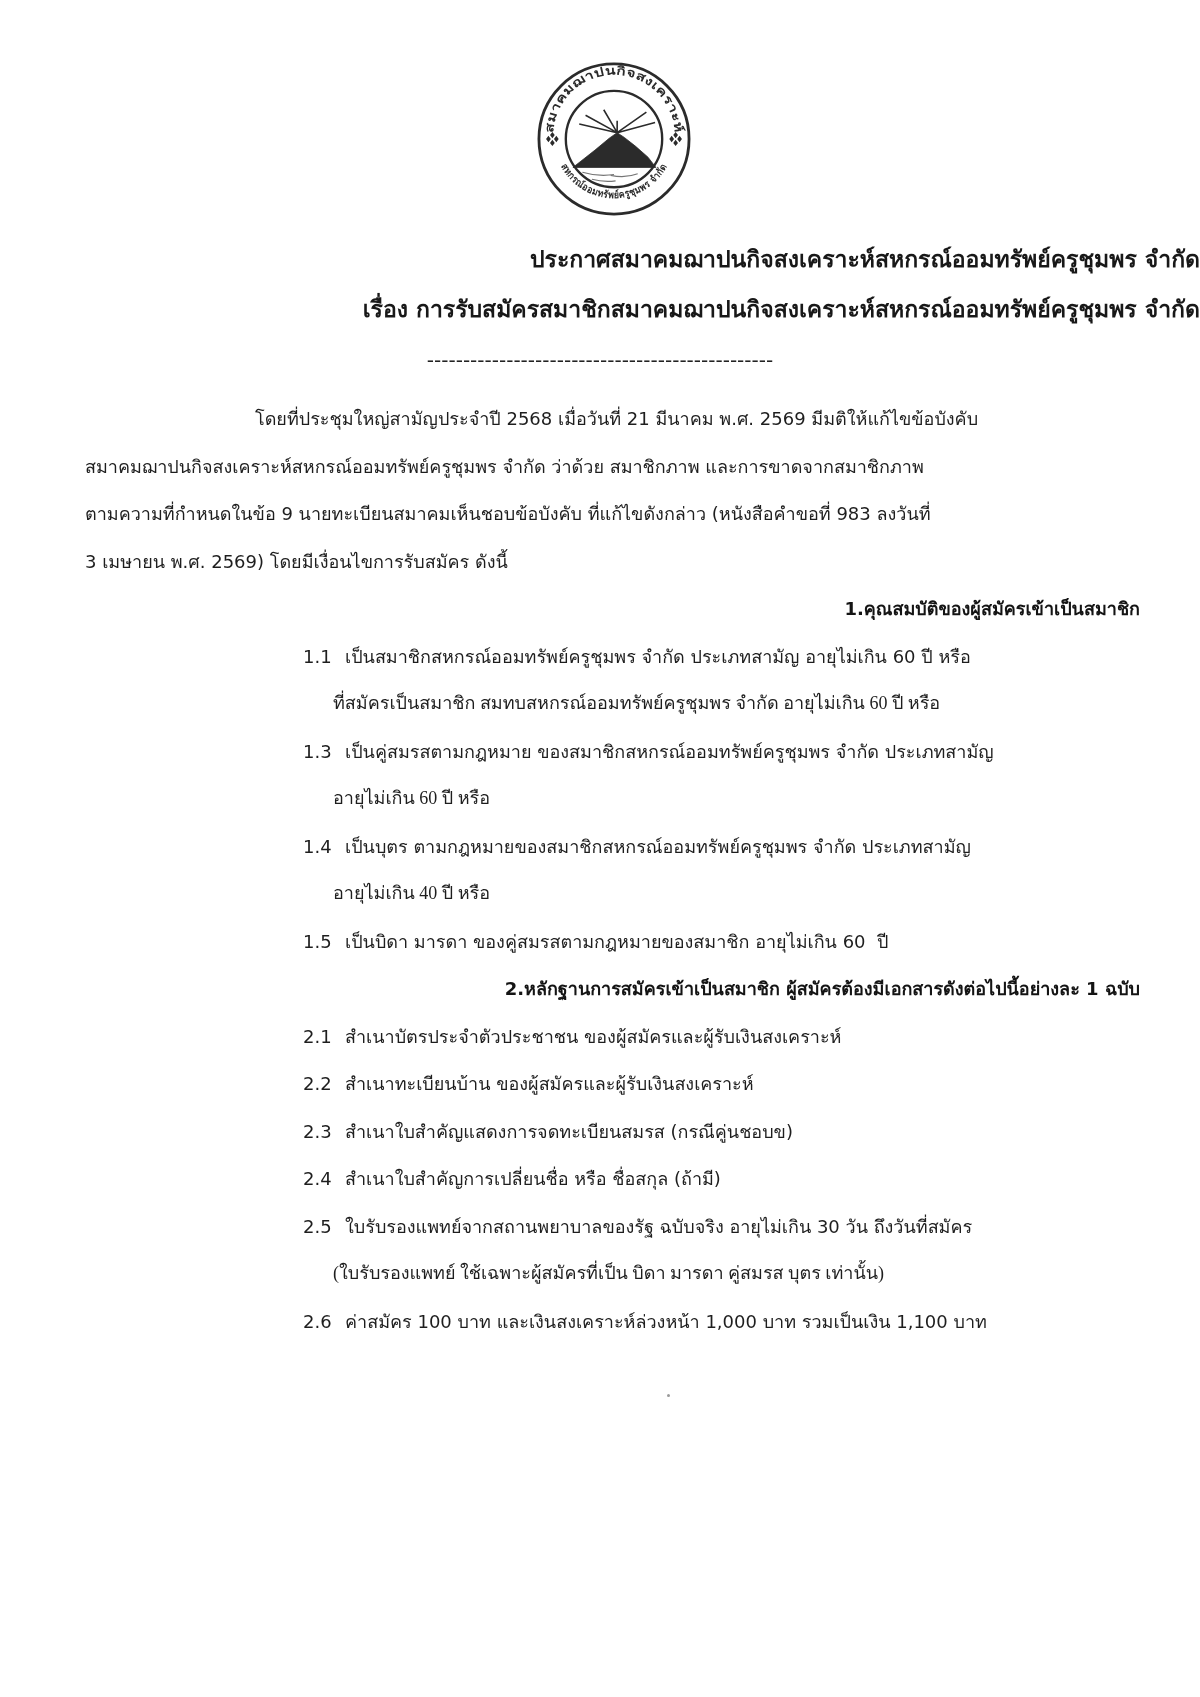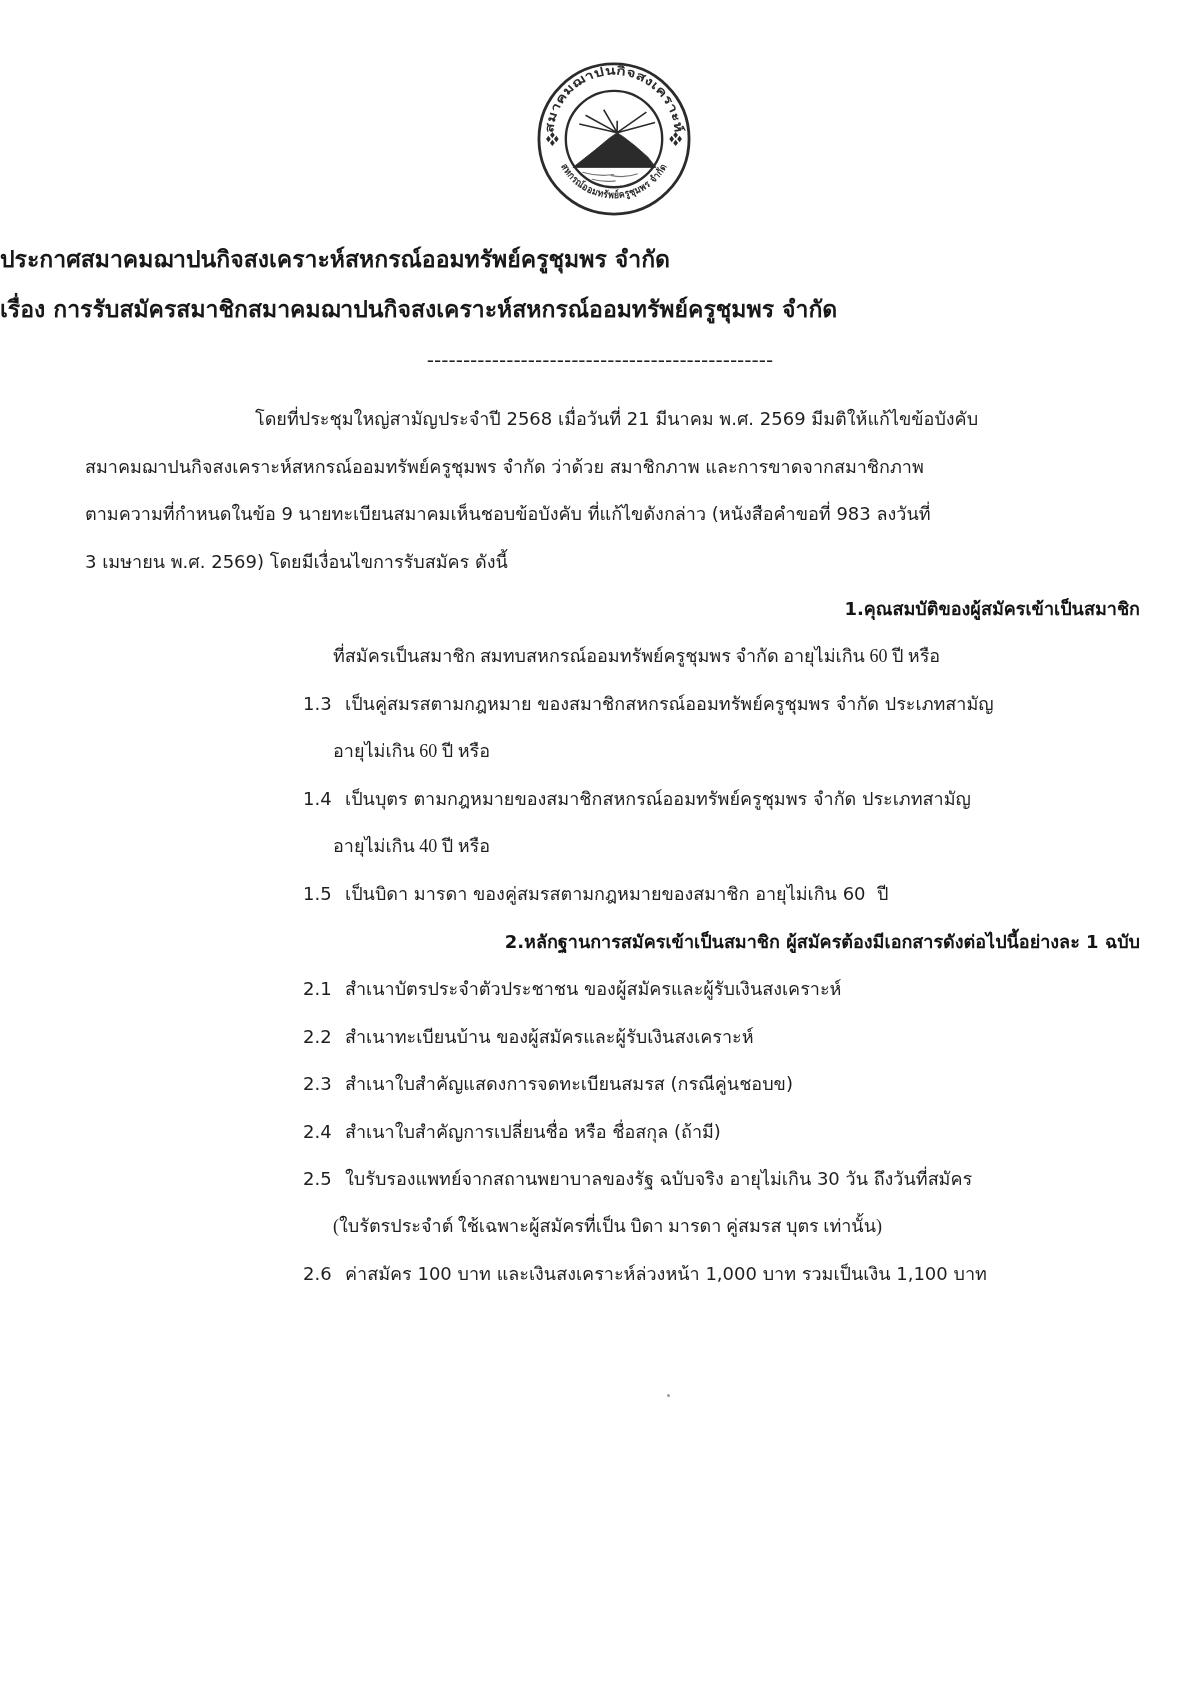--- a/index.html
+++ b/index.html
@@ -20,21 +20,21 @@
     transform:translateX(14px);
   }
   .seal-wrap svg{width:100%;height:100%;display:block;}
   .sealtext{font-size:15px;font-weight:700;fill:#2b2b2b;letter-spacing:.5px;}
   .sealtext.small{font-size:12.5px;}
   
   .title{
     font-weight:700;
     font-size:23px;
     line-height:30px;
-    text-align:left;
+    text-align:right;
     white-space:pre;
     color:#181818;
   }
   .title.t1{margin-top:26px;}
   .title.t2{margin-top:20px;}
   .sep{
     margin-top:22px;
     text-align:center;
     font-size:20px;
     line-height:28px;
@@ -110,20 +110,21 @@
 
   <main class="body">
 
     <p class="ln first">โดยที่ประชุมใหญ่สามัญประจำปี 2568 เมื่อวันที่ 21 มีนาคม พ.ศ. 2569 มีมติให้แก้ไขข้อบังคับ</p>
     <p class="ln">สมาคมฌาปนกิจสงเคราะห์สหกรณ์ออมทรัพย์ครูชุมพร จำกัด ว่าด้วย สมาชิกภาพ และการขาดจากสมาชิกภาพ</p>
     <p class="ln">ตามความที่กำหนดในข้อ 9 นายทะเบียนสมาคมเห็นชอบข้อบังคับ ที่แก้ไขดังกล่าว (หนังสือคำขอที่ 983 ลงวันที่</p>
     <p class="ln">3 เมษายน พ.ศ. 2569) โดยมีเงื่อนไขการรับสมัคร ดังนี้</p>
 
     <p class="ln head"><span class="num n-main">1.</span><span>คุณสมบัติของผู้สมัครเข้าเป็นสมาชิก</span></p>
 
+    <p class="ln item"><span class="num n-sub">1.1</span><span>เป็นสมาชิกสหกรณ์ออมทรัพย์ครูชุมพร จำกัด ประเภทสามัญ อายุไม่เกิน 60 ปี หรือ</span></p>
 
     <p class="ln cont">ที่สมัครเป็นสมาชิก สมทบสหกรณ์ออมทรัพย์ครูชุมพร จำกัด อายุไม่เกิน 60 ปี หรือ</p>
 
     <p class="ln item"><span class="num n-sub">1.3</span><span>เป็นคู่สมรสตามกฎหมาย ของสมาชิกสหกรณ์ออมทรัพย์ครูชุมพร จำกัด ประเภทสามัญ</span></p>
     <p class="ln cont">อายุไม่เกิน 60 ปี หรือ</p>
 
     <p class="ln item"><span class="num n-sub">1.4</span><span>เป็นบุตร ตามกฎหมายของสมาชิกสหกรณ์ออมทรัพย์ครูชุมพร จำกัด ประเภทสามัญ</span></p>
     <p class="ln cont">อายุไม่เกิน 40 ปี หรือ</p>
 
     <p class="ln item"><span class="num n-sub">1.5</span><span>เป็นบิดา มารดา ของคู่สมรสตามกฎหมายของสมาชิก อายุไม่เกิน 60  ปี</span></p>
@@ -132,20 +133,20 @@
 
     <p class="ln item"><span class="num n-sub">2.1</span><span>สำเนาบัตรประจำตัวประชาชน ของผู้สมัครและผู้รับเงินสงเคราะห์</span></p>
 
     <p class="ln item"><span class="num n-sub">2.2</span><span>สำเนาทะเบียนบ้าน ของผู้สมัครและผู้รับเงินสงเคราะห์</span></p>
 
     <p class="ln item"><span class="num n-sub">2.3</span><span>สำเนาใบสำคัญแสดงการจดทะเบียนสมรส (กรณีคู่นชอบข)</span></p>
 
     <p class="ln item"><span class="num n-sub">2.4</span><span>สำเนาใบสำคัญการเปลี่ยนชื่อ หรือ ชื่อสกุล (ถ้ามี)</span></p>
 
     <p class="ln item"><span class="num n-sub">2.5</span><span>ใบรับรองแพทย์จากสถานพยาบาลของรัฐ ฉบับจริง อายุไม่เกิน 30 วัน ถึงวันที่สมัคร</span></p>
-    <p class="ln cont">(ใบรัตรประจำต์ ใช้เฉพาะผู้สมัครที่เป็น บิดา มารดา คู่สมรส บุตร เท่านั้น)</p>
+    <p class="ln cont">(ใบรับรองแพทย์ ใช้เฉพาะผู้สมัครที่เป็น บิดา มารดา คู่สมรส บุตร เท่านั้น)</p>
 
     <p class="ln item"><span class="num n-sub">2.6</span><span>ค่าสมัคร 100 บาท และเงินสงเคราะห์ล่วงหน้า 1,000 บาท รวมเป็นเงิน 1,100 บาท</span></p>
 
   </main>
 
   <div class="speck"></div>
 </div>
 
 </body></html>

